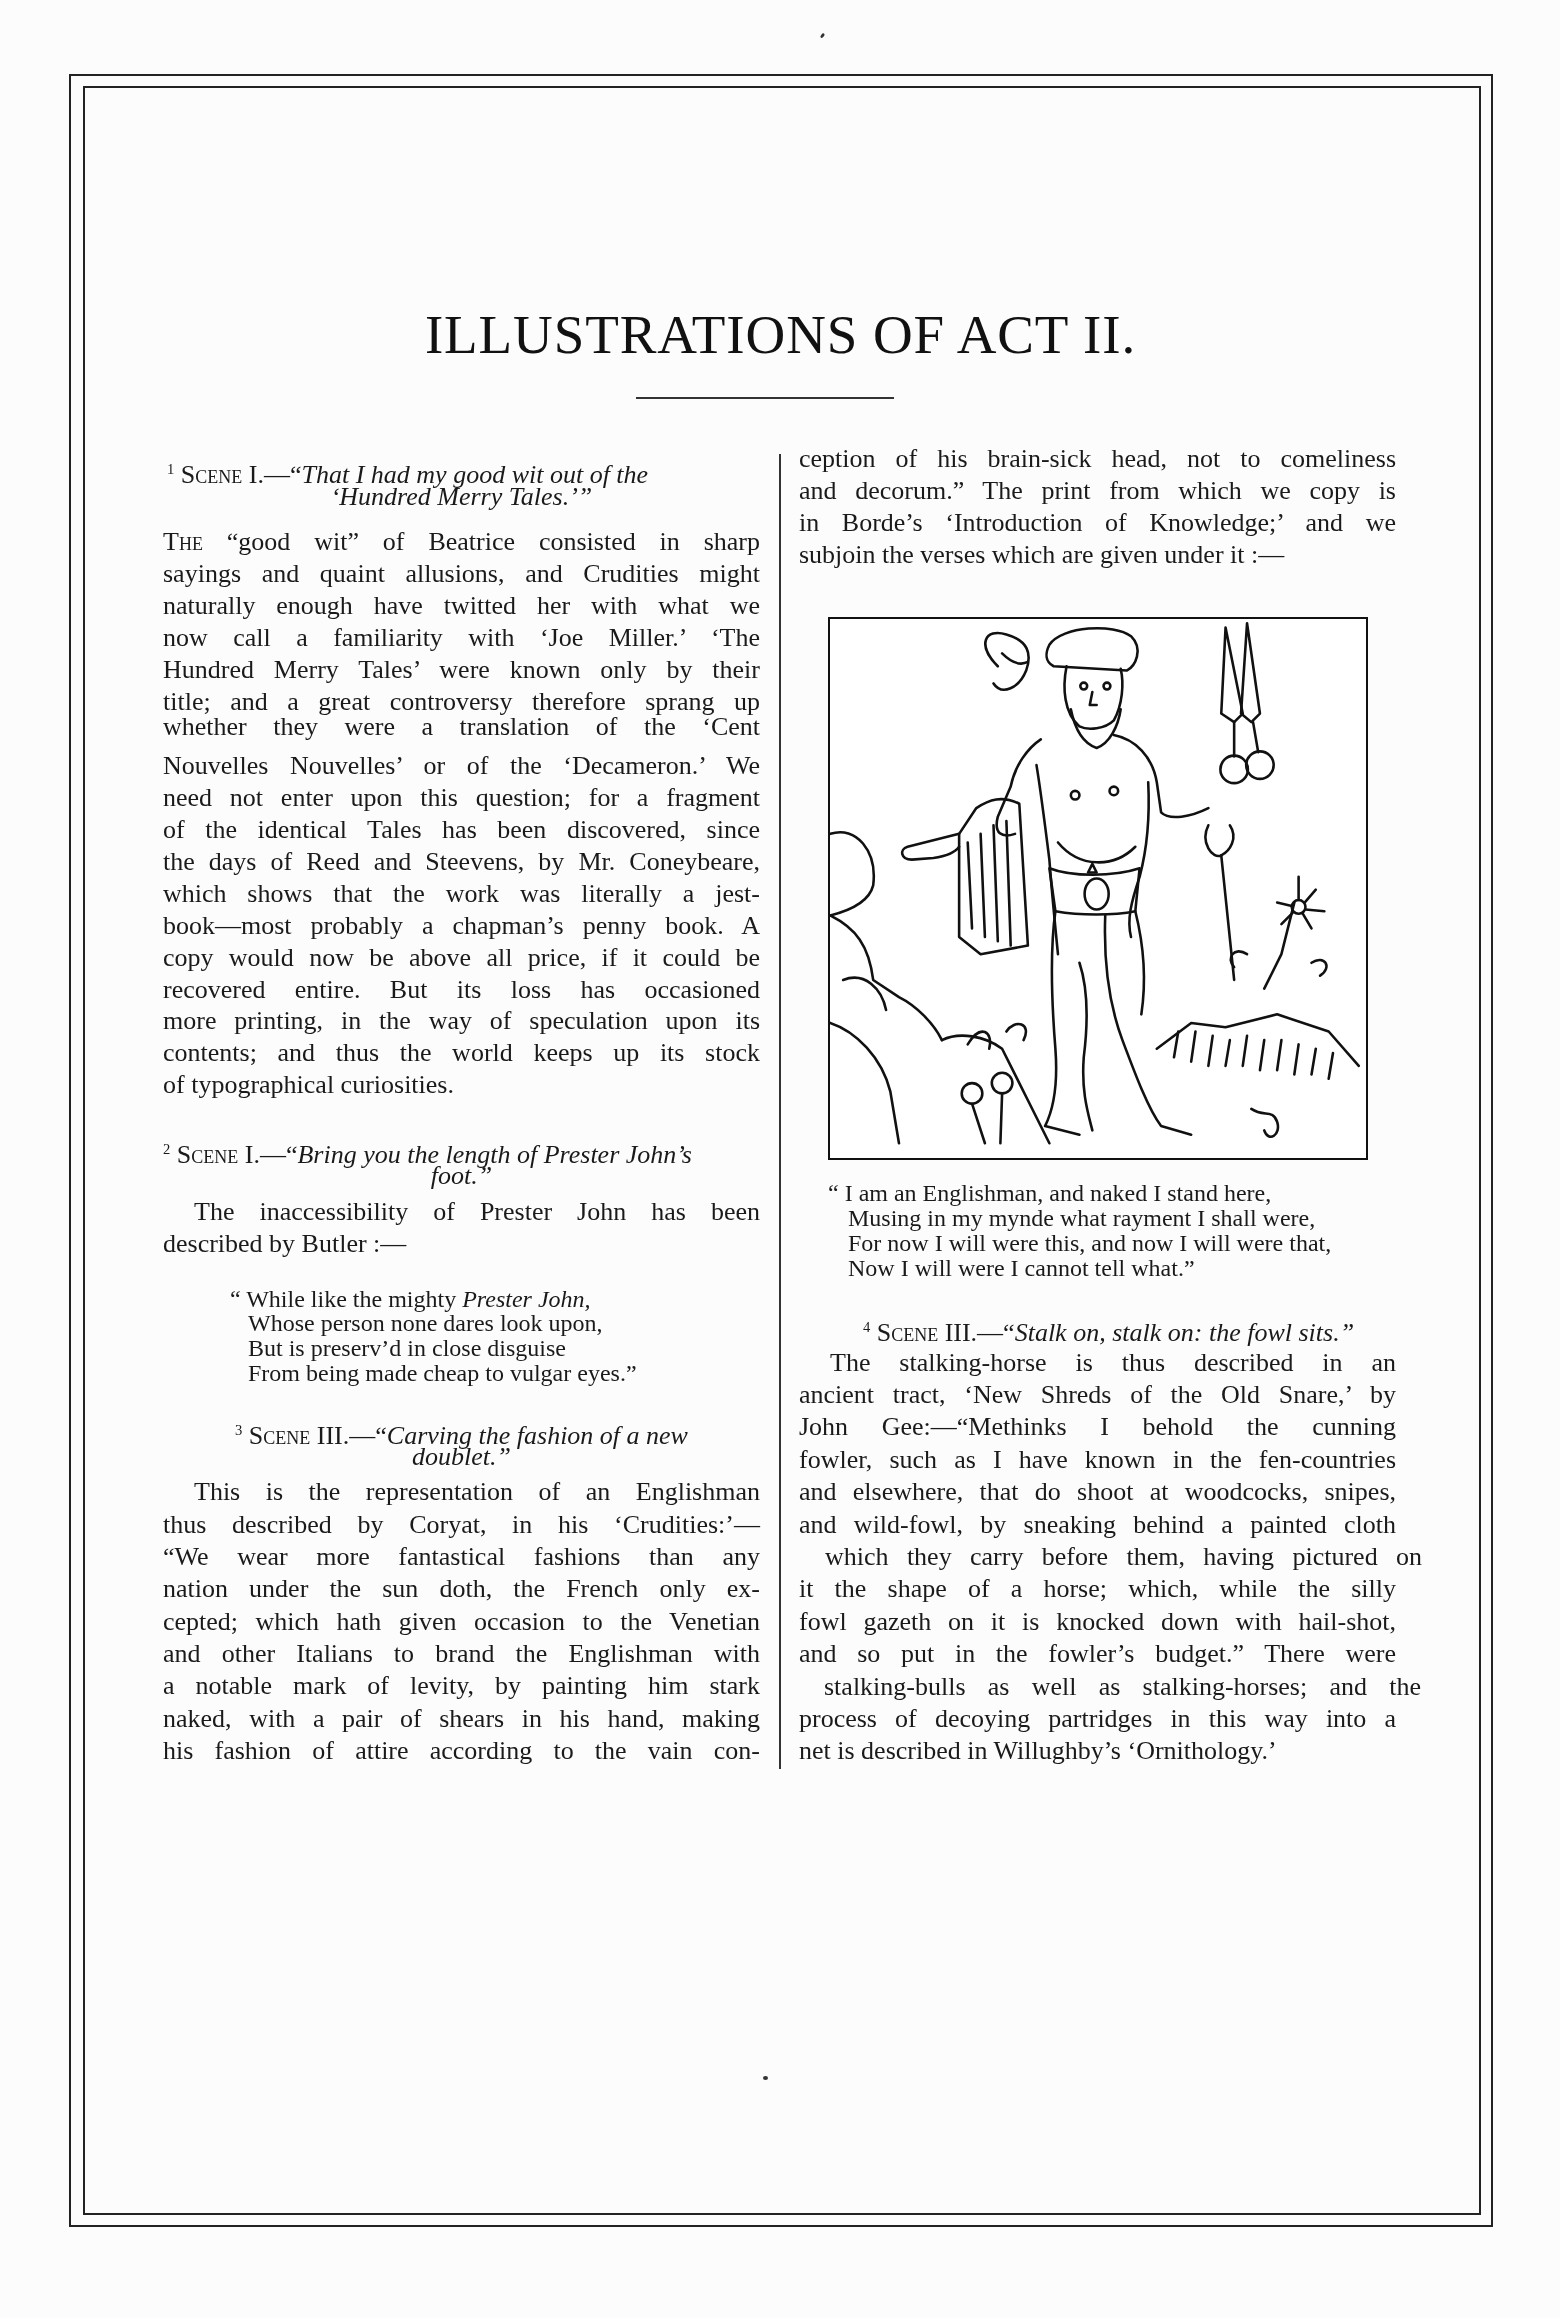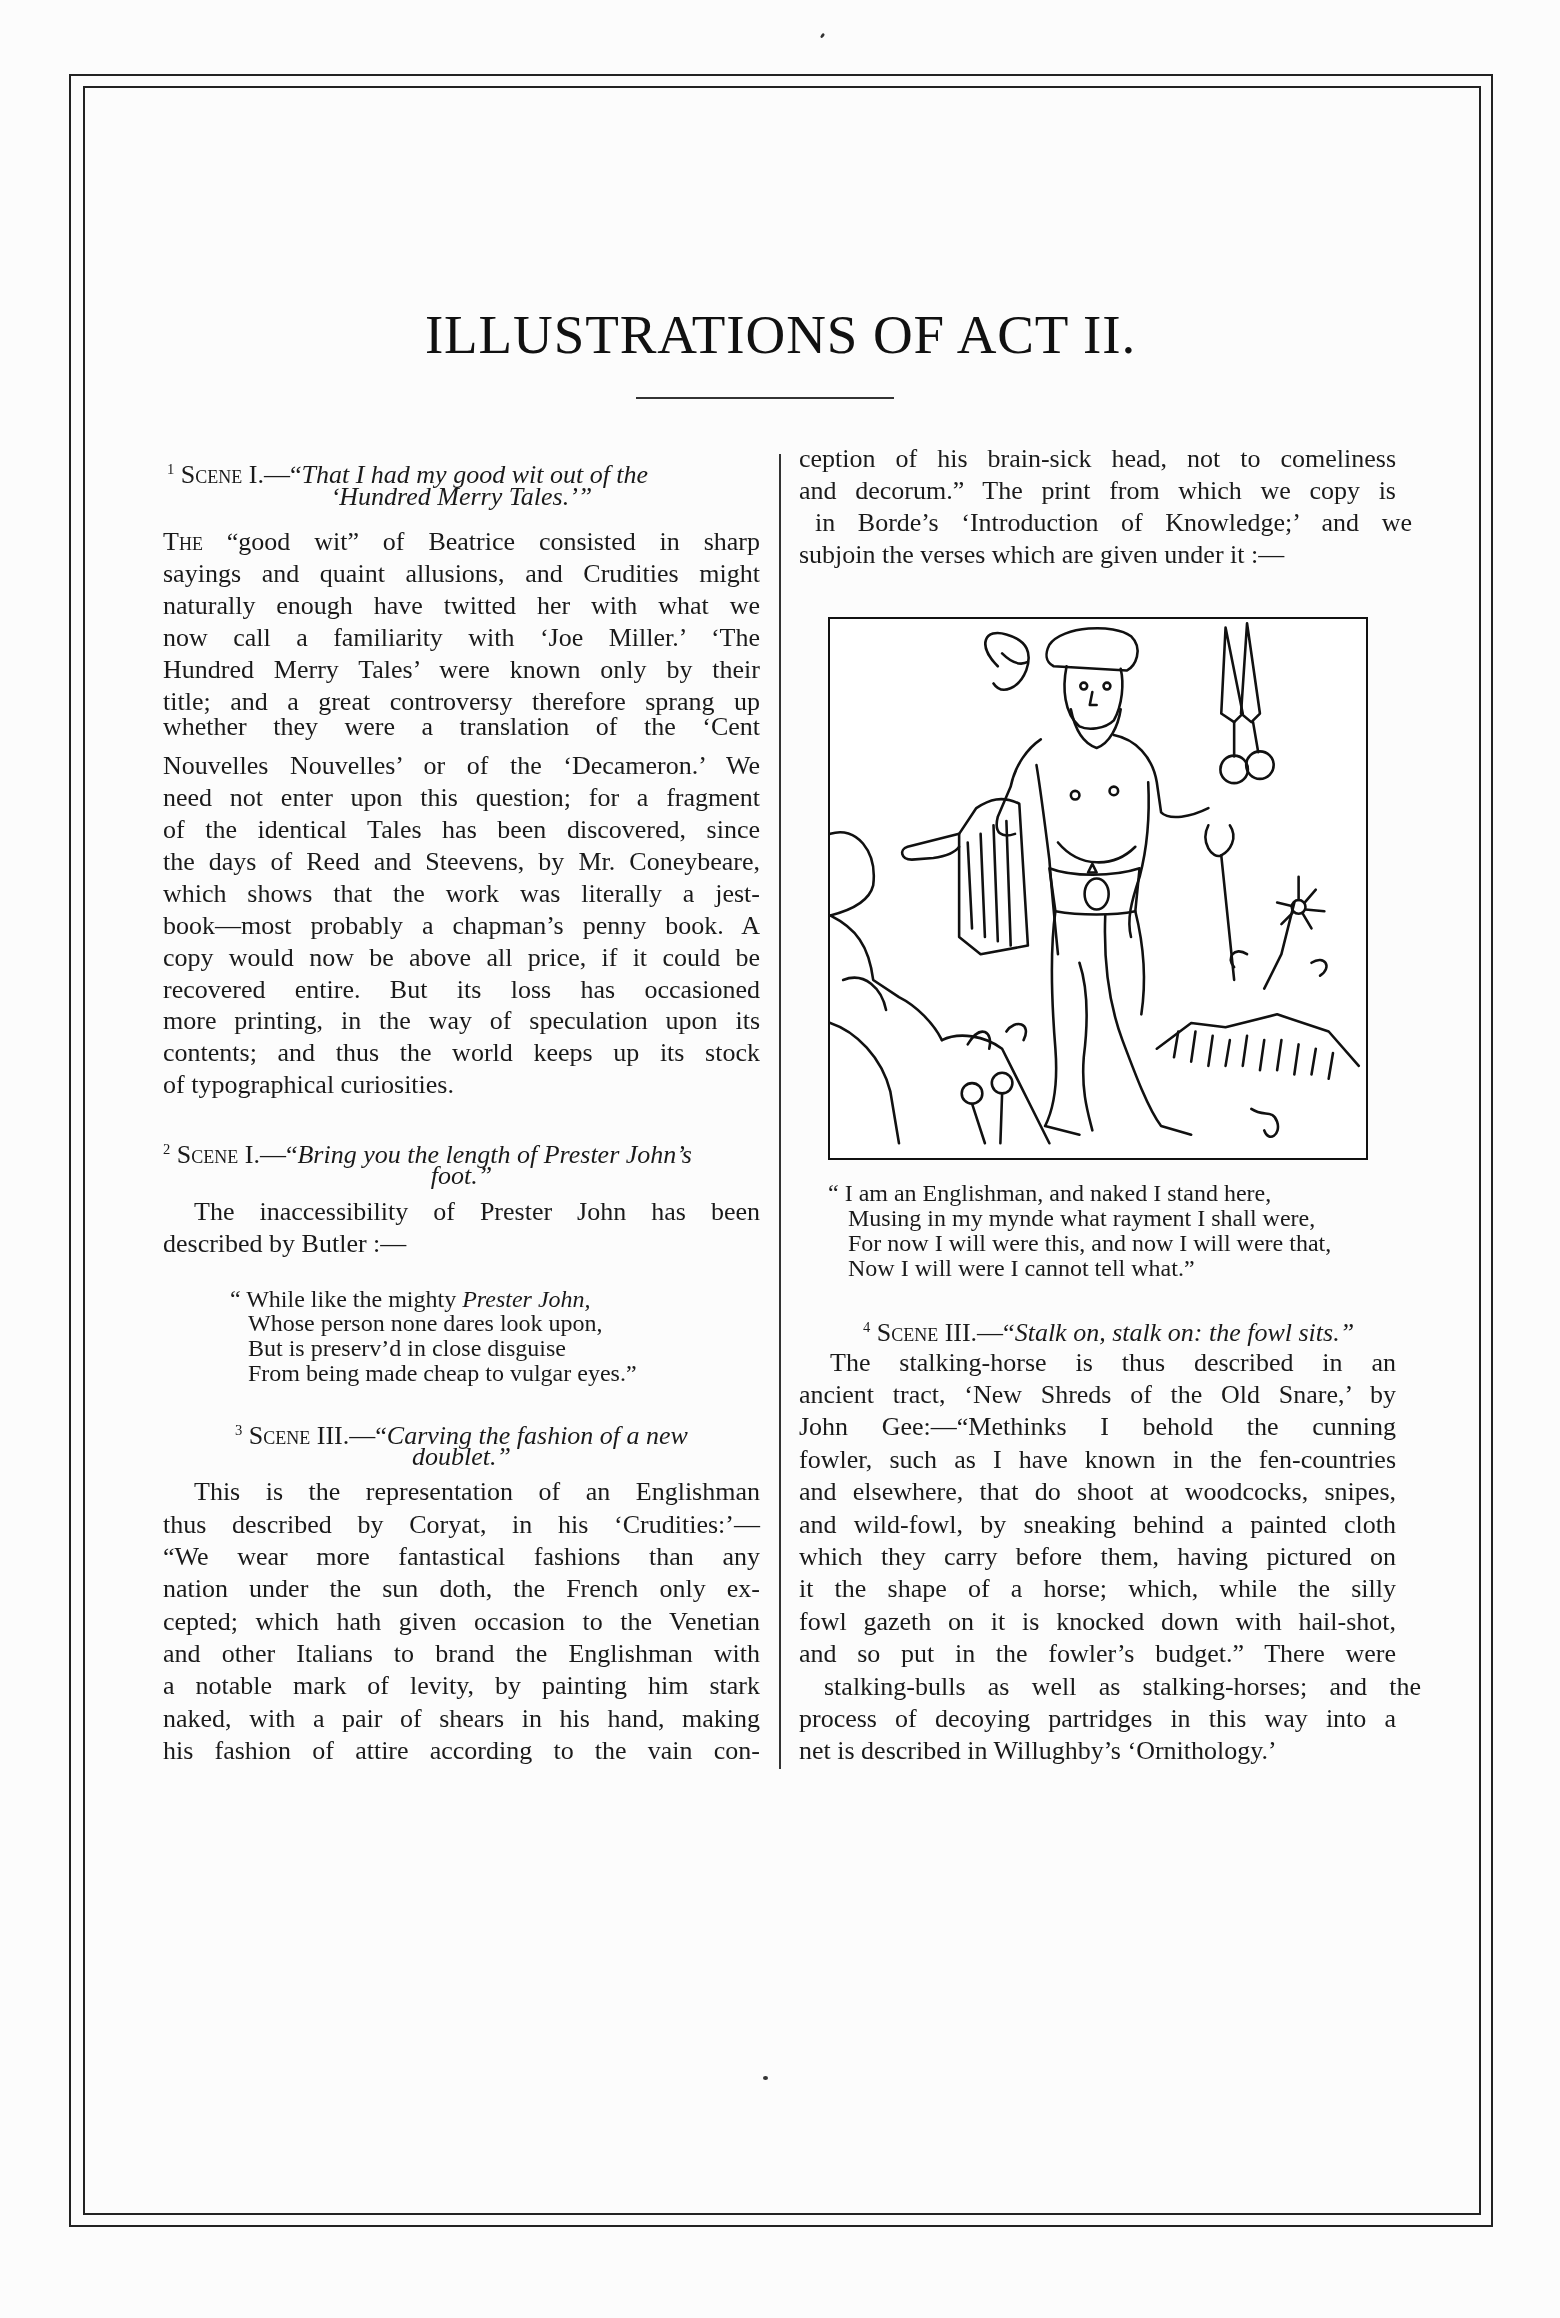--- a/index.html
+++ b/index.html
@@ -97,21 +97,21 @@
       <div class="line just" style="left: 163px; top: 1670px; width: 597px;">a notable mark of levity, by painting him stark</div>
       <div class="line just" style="left: 163px; top: 1703px; width: 597px;">naked, with a pair of shears in his hand, making</div>
       <div class="line just" style="left: 163px; top: 1735px; width: 597px;">his fashion of attire according to the vain con-</div>
     </div>
 </div>
 
 <div id="right-col">
   <div id="right-cont">
       <div class="line just" style="left: 799px; top: 443px; width: 597px;">ception of his brain-sick head, not to comeliness</div>
       <div class="line just" style="left: 799px; top: 475px; width: 597px;">and decorum.” The print from which we copy is</div>
-      <div class="line just" style="left: 799px; top: 507px; width: 597px; margin-left: 16px;">in Borde’s ‘Introduction of Knowledge;’ and we</div>
+      <div class="line just" style="left: 799px; top: 507px; width: 597px;">in Borde’s ‘Introduction of Knowledge;’ and we</div>
       <div class="line" style="left: 799px; top: 539px; width: 597px;">subjoin the verses which are given under it :—</div>
     </div>
 
   <div class="fig">
     <svg width="535" height="538" viewBox="0 0 622 626">
       <g fill="none" stroke="#111" stroke-width="3" stroke-linecap="round" stroke-linejoin="round">
 
         <path d="M195 55 C170 30 180 10 205 18 C230 25 235 40 228 60 C220 80 200 90 190 75"></path>
         <path d="M200 40 C210 50 220 55 230 50"></path>
 
@@ -195,21 +195,21 @@
     <span class="fn">4</span>
     <span class="sc">Scene III.</span><span>—“</span><span class="it">Stalk on, stalk on: the fowl sits.”</span>
   </div>
   <div id="note4-body">
       <div class="line just" style="left: 830px; top: 1347px; width: 566px;">The stalking-horse is thus described in an</div>
       <div class="line just" style="left: 799px; top: 1379px; width: 597px;">ancient tract, ‘New Shreds of the Old Snare,’ by</div>
       <div class="line just" style="left: 799px; top: 1411px; width: 597px;">John Gee:—“Methinks I behold the cunning</div>
       <div class="line just" style="left: 799px; top: 1444px; width: 597px;">fowler, such as I have known in the fen-countries</div>
       <div class="line just" style="left: 799px; top: 1476px; width: 597px;">and elsewhere, that do shoot at woodcocks, snipes,</div>
       <div class="line just" style="left: 799px; top: 1509px; width: 597px;">and wild-fowl, by sneaking behind a painted cloth</div>
-      <div class="line just" style="left: 799px; top: 1541px; width: 597px; font-family: Liberation Serif, serif;">which they carry before them, having pictured on</div>
+      <div class="line just" style="left: 825px; top: 1541px; width: 597px; font-family: Liberation Serif, serif;">which they carry before them, having pictured on</div>
       <div class="line just" style="left: 799px; top: 1573px; width: 597px;">it the shape of a horse; which, while the silly</div>
       <div class="line just" style="left: 799px; top: 1606px; width: 597px;">fowl gazeth on it is knocked down with hail-shot,</div>
       <div class="line just" style="left: 799px; top: 1638px; width: 597px;">and so put in the fowler’s budget.” There were</div>
       <div class="line just" style="left: 799px; top: 1671px; width: 597px; margin-left: 25px;">stalking-bulls as well as stalking-horses; and the</div>
       <div class="line just" style="left: 799px; top: 1703px; width: 597px;">process of decoying partridges in this way into a</div>
       <div class="line" style="left: 799px; top: 1735px; width: 597px;">net is described in Willughby’s ‘Ornithology.’</div>
     </div>
 </div>
 
 

